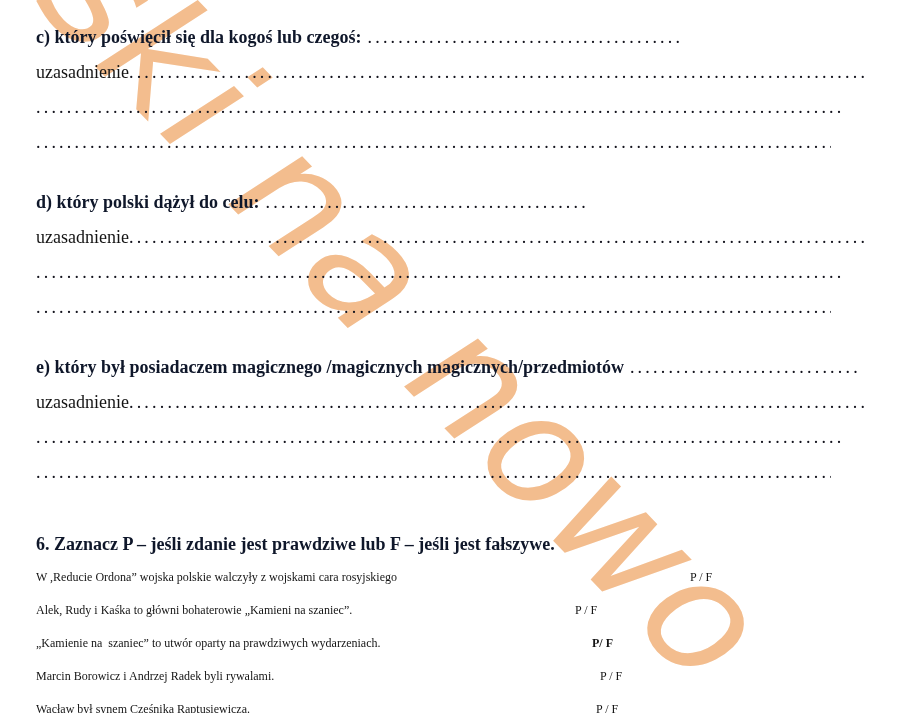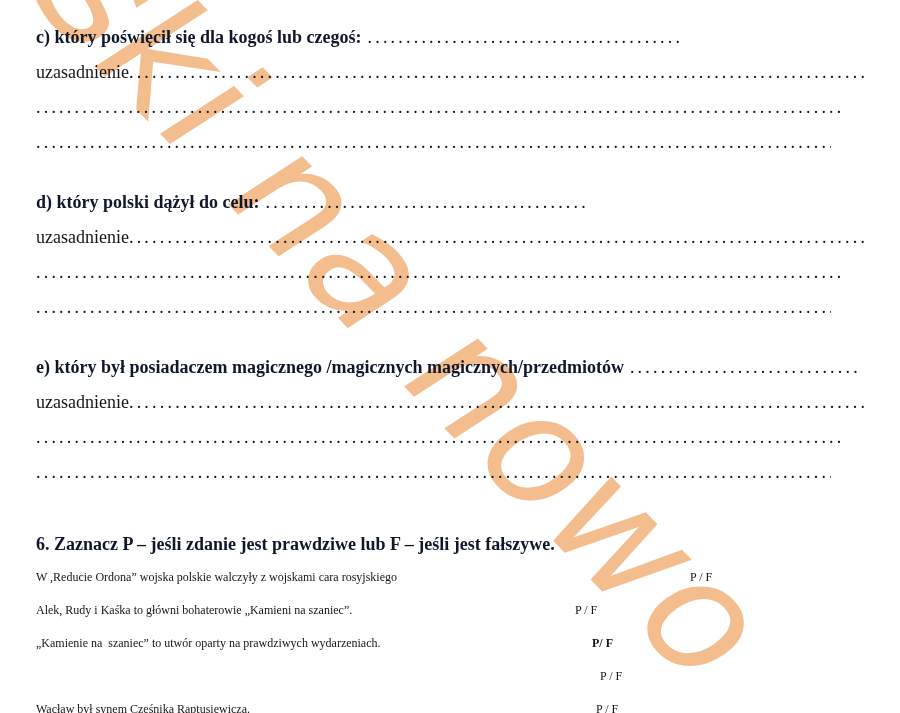--- a/index.html
+++ b/index.html
@@ -110,18 +110,18 @@
       <div class="line w-fill2"><span class="dots">.........................................................................................................................</span></div>
       <div class="line w-fill3"><span class="dots">.........................................................................................................................</span></div>
     </section>
 
     <div class="quiz">
       <div class="heading b">6. Zaznacz P – jeśli zdanie jest prawdziwe lub F – jeśli jest fałszywe.</div>
 
       <div class="pf-row"><span class="stmt">W ,Reducie Ordona” wojska polskie walczyły z wojskami cara rosyjskiego</span><span class="pf pf-0">P / F</span></div>
       <div class="pf-row"><span class="stmt">Alek, Rudy i Kaśka to główni bohaterowie „Kamieni na szaniec”.</span><span class="pf pf-1">P / F</span></div>
       <div class="pf-row"><span class="stmt">„Kamienie na  szaniec” to utwór oparty na prawdziwych wydarzeniach.</span><span class="pf pf-2">P/ F</span></div>
-      <div class="pf-row"><span class="pf pf-3">P / F</span></div>
+      <div class="pf-row"><span class="stmt">Marcin Borowicz i Andrzej Radek byli rywalami.</span><span class="pf pf-3">P / F</span></div>
       <div class="pf-row"><span class="stmt">Wacław był synem Cześnika Raptusiewicza.</span><span class="pf pf-4">P / F</span></div>
     </div>
 
   </div>
 </div>
 
 </body></html>

